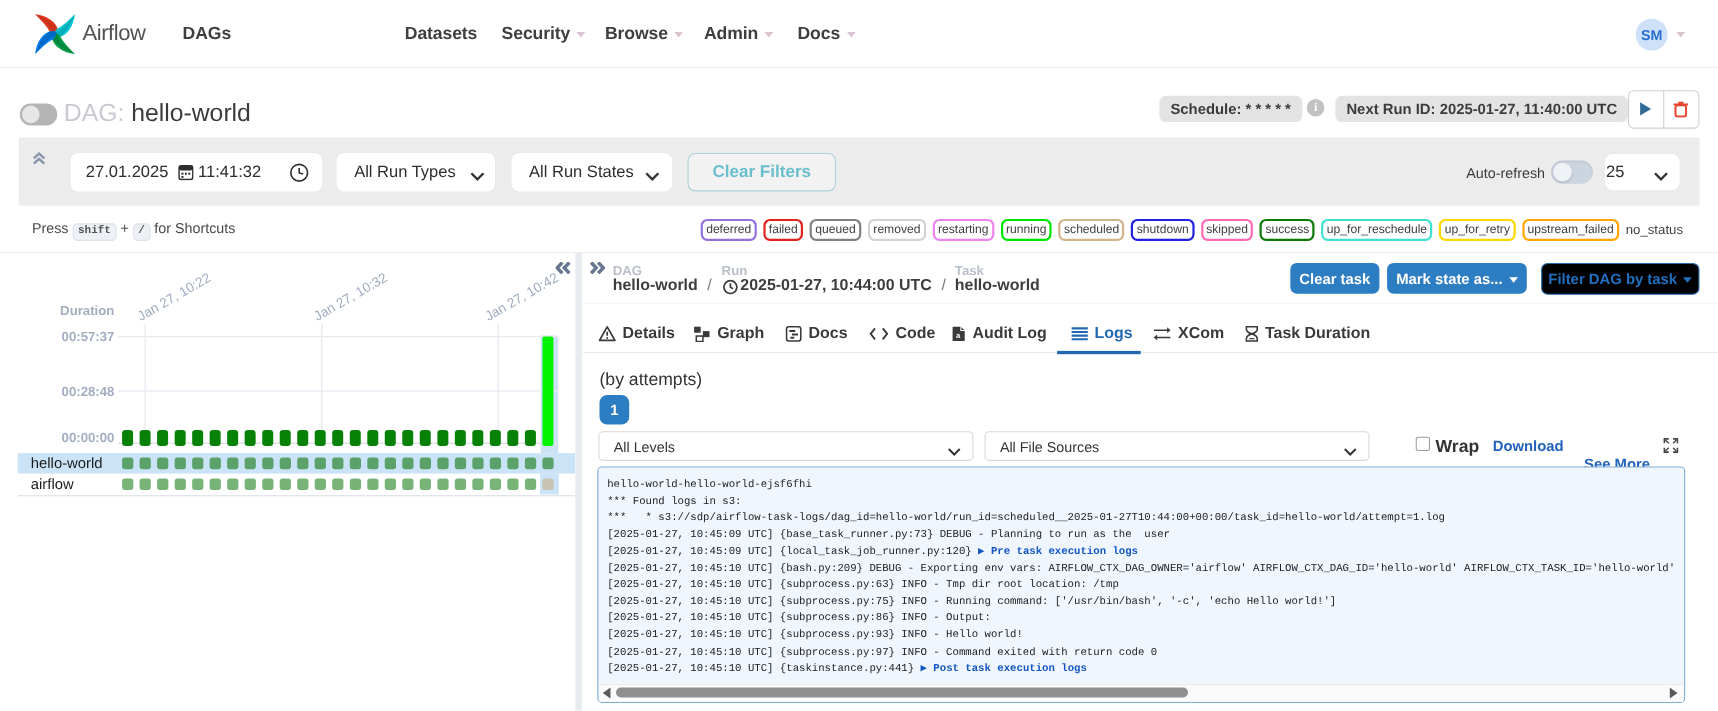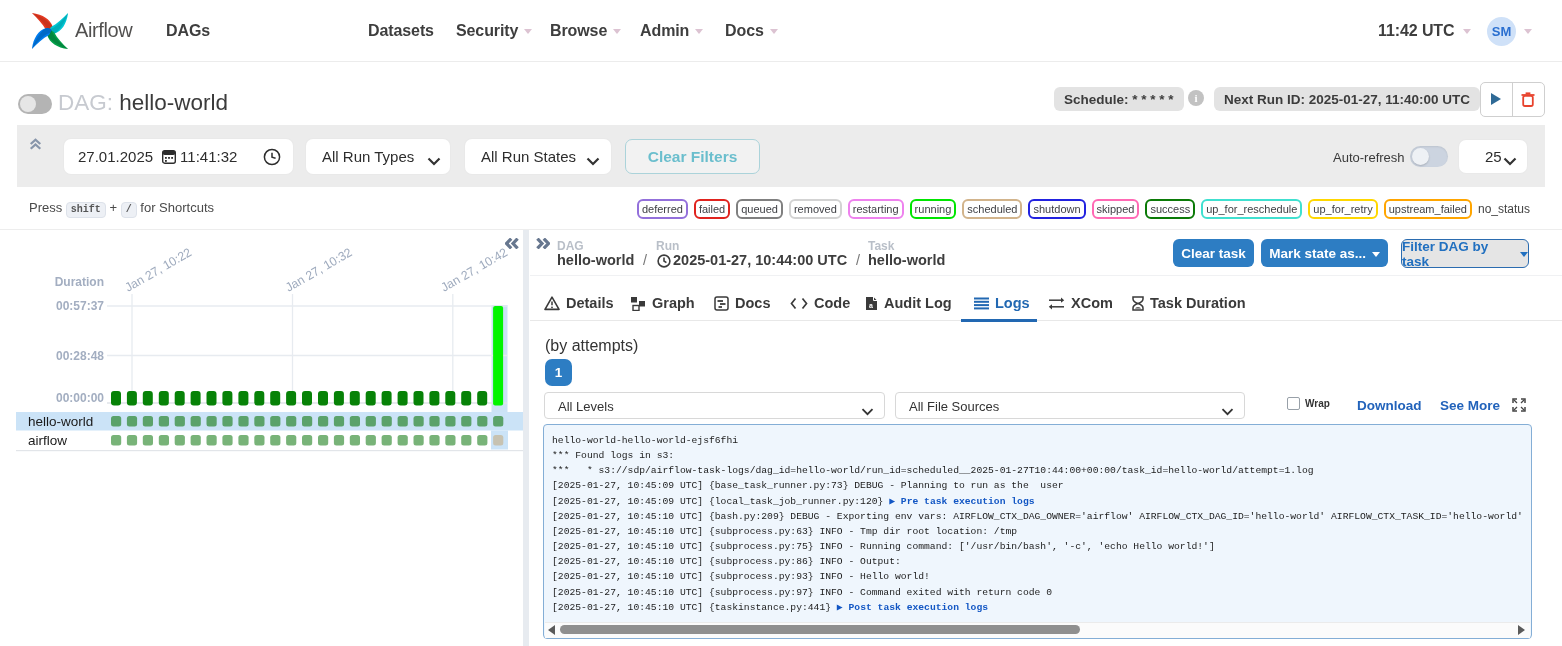--- a/index.html
+++ b/index.html
@@ -36,21 +36,20 @@
 <path d="M9 9 C30 25 42 37 46.5 51.5 L52.5 53.5 C56.5 50 57.5 45 56 40 C48 28 30 16 9 9 Z" fill="#01477f" opacity="0.35"></path>
 </g>
 </svg>
 <div class="abs" style="left:75px;top:0;height:61px;display:flex;align-items:center;font-size:20px;letter-spacing:-0.4px;color:#51504f">Airflow</div>
 <div class="navitem" style="left:166px">DAGs</div>
 <div class="navitem" style="left:368px">Datasets</div>
 <div class="navitem" style="left:456px">Security<span class="caret"></span></div>
 <div class="navitem" style="left:550px">Browse<span class="caret"></span></div>
 <div class="navitem" style="left:640px">Admin<span class="caret"></span></div>
 <div class="navitem" style="left:725px">Docs<span class="caret"></span></div>
-<div class="navitem" style="left:1378px">11:42 UTC<span class="caret" style="margin-left:9px"></span></div>
 <div class="abs" style="left:1487px;top:17px;width:29px;height:29px;border-radius:50%;background:#cfe1f8;display:flex;align-items:center;justify-content:center;font-weight:bold;font-size:13px;color:#2a6fd0">SM</div>
 <div class="navitem" style="left:1524px">
       <span class="caret" style="margin-left:0"></span>
     </div>
 </div>
 <div class="abs" style="left:18px;top:94px;width:34px;height:20px;background:#b4b4b4;border-radius:10px"></div>
 <div class="abs" style="left:20px;top:96px;width:16px;height:16px;background:#e6e6e6;border-radius:50%"></div>
 <div class="abs" style="left:58px;top:90px;font-size:22.5px;font-weight:500"><span style="color:#c7cad0">DAG:</span> <span style="color:#3b3b3b">hello-world</span></div>
 <div class="pill" style="left:1054px">Schedule:&nbsp;* * * * *</div>
 <div class="abs" style="left:1188px;top:90px;width:16px;height:16px;border-radius:50%;background:#c2c2c2;color:#fff;font-size:11px;font-weight:bold;display:flex;align-items:center;justify-content:center;font-family:'Liberation Serif',serif">i</div>
@@ -94,21 +93,21 @@
     <span style="margin-left:16px">All Run States</span>
     <span style="position:absolute;left:121px;top:13px"><svg width="14" height="9" viewBox="0 0 14 9">
         <polyline points="1.5,1.5 7,7 12.5,1.5" fill="none" stroke="#333" stroke-width="2.2"></polyline>
       </svg></span>
   </div>
 <div class="abs" style="left:625px;top:139px;width:135px;height:35px;border:1px solid #abd3da;border-radius:7px;background:rgba(255,255,255,0.35);display:flex;align-items:center;justify-content:center;font-weight:bold;font-size:15.5px;color:#6abecd">Clear Filters</div>
 <div class="abs" style="left:1333px;top:150px;font-size:13px;color:#3a3a3a">Auto-refresh</div>
 <div class="abs" style="left:1410px;top:146px;width:38px;height:21px;background:#ccd4e0;border-radius:11px;box-shadow:inset 0 1px 2px rgba(0,0,0,0.08)"></div>
 <div class="abs" style="left:1412px;top:148px;width:17px;height:17px;background:#eef1f5;border-radius:50%;box-shadow:0 1px 2px rgba(0,0,0,0.18)"></div>
 <div class="fbox" style="left:1459px;top:140px;width:68px;height:33px;font-size:15px">
-    <span style="margin-left:26px">25</span>
+    <span style="margin-left:1px">25</span>
     <span style="position:absolute;left:44px;top:12px"><svg width="14" height="9" viewBox="0 0 14 9">
         <polyline points="1.5,1.5 7,7 12.5,1.5" fill="none" stroke="#333" stroke-width="2.2"></polyline>
       </svg></span>
   </div>
 <div class="abs" style="left:29px;top:200px;font-size:13px;color:#4a4a4a">Press <span class="kbd">shift</span> + <span class="kbd">/</span> for Shortcuts</div>
 <div class="abs" style="right:32px;top:199px;display:flex;gap:6px;align-items:center">
     <span class="chip" style="border-color:#9370DB">deferred</span>
     <span class="chip" style="border-color:#e0231e">failed</span>
     <span class="chip" style="border-color:#808080">queued</span>
     <span class="chip" style="border-color:#d3d3d3">removed</span>
@@ -240,21 +239,21 @@
 <div class="crumbval" style="left:643px;color:#777;font-weight:normal">/</div>
 <svg class="abs" style="left:657px;top:254px" width="14" height="14" viewBox="0 0 14 14">
     <circle cx="7" cy="7" r="5.9" fill="none" stroke="#3d3d3d" stroke-width="1.6"></circle>
     <polyline points="7,3.6 7,7 9.4,8.6" fill="none" stroke="#3d3d3d" stroke-width="1.6"></polyline>
   </svg>
 <div class="crumbval" style="left:673px">2025-01-27, 10:44:00 UTC</div>
 <div class="crumbval" style="left:856px;color:#777;font-weight:normal">/</div>
 <div class="crumbval" style="left:868px">hello-world</div>
 <div class="bluebtn" style="left:1173px;width:81px">Clear task</div>
 <div class="bluebtn" style="left:1261px;width:127px">Mark state as...&nbsp;<span class="caret" style="border-top-color:#fff;margin-left:2px"></span></div>
-<div class="bluebtn" style="left:1401px;width:128px;height:29px;background:#e5e5e5;border:1px solid #2b6cb0;color:#2170c0">Filter DAG by task&nbsp;<span class="caret" style="border-top-color:#2170c0;margin-left:2px"></span></div>
+<div class="bluebtn" style="left:1401px;width:144px;height:29px;background:#000000;border:1px solid #2b6cb0;color:#2170c0">Filter DAG by task&nbsp;<span class="caret" style="border-top-color:#2170c0;margin-left:2px"></span></div>
 <div class="abs" style="left:530px;top:275px;width:1032px;height:1px;background:#f0f1f3"></div>
 <div class="tab" style="left:544px">
     <svg width="16" height="15" viewBox="0 0 16 15">
       <path d="M8 1.2 L15 13.4 L1 13.4 Z" fill="none" stroke="#3a3a3a" stroke-width="1.6" stroke-linejoin="round"></path>
       <line x1="8" y1="5.6" x2="8" y2="9.2" stroke="#3a3a3a" stroke-width="1.5"></line>
       <circle cx="8" cy="11.3" r="0.9" fill="#3a3a3a"></circle>
     </svg>
     <span>Details</span>
   </div>
 <div class="tab" style="left:630px">
@@ -326,23 +325,23 @@
         <polyline points="1.5,1.2 6.5,6.2 11.5,1.2" fill="none" stroke="#333" stroke-width="1.8"></polyline>
       </svg></span>
   </div>
 <div class="abs" style="left:895px;top:392px;width:350px;height:27px;background:#fff;border:1px solid #d8d8d8;border-radius:4px">
     <span style="position:absolute;left:13px;top:6px;font-size:13px;color:#333">All File Sources</span>
     <span style="position:absolute;left:325px;top:9px"><svg width="13" height="8" viewBox="0 0 13 8">
         <polyline points="1.5,1.2 6.5,6.2 11.5,1.2" fill="none" stroke="#333" stroke-width="1.8"></polyline>
       </svg></span>
   </div>
 <div class="abs" style="left:1287px;top:397px;width:13px;height:13px;border:1.5px solid #98a0a8;border-radius:2px;background:#fff"></div>
-<div class="abs" style="left:1305px;top:398px;font-size:10px;font-weight:bold;color:#333">Wrap</div>
+<div class="abs" style="left:1305px;top:398px;font-size:16px;font-weight:bold;color:#333">Wrap</div>
 <div class="abs" style="left:1357px;top:398px;font-size:13.5px;font-weight:bold;color:#2263bb">Download</div>
-<div class="abs" style="left:1440px;top:398px;font-size:13.5px;font-weight:bold;color:#2263bb">See More</div>
+<div class="abs" style="left:1440px;top:414px;font-size:13.5px;font-weight:bold;color:#2263bb">See More</div>
 <svg class="abs" style="left:1512px;top:398px" width="14" height="14" viewBox="0 0 14 14">
     <g stroke="#444" stroke-width="1.5" fill="none">
       <path d="M1 5 L1 1 L5 1"></path>
       <path d="M9 1 L13 1 L13 5"></path>
       <path d="M13 9 L13 13 L9 13"></path>
       <path d="M5 13 L1 13 L1 9"></path>
     </g>
     <g stroke="#444" stroke-width="1.3">
       <line x1="2" y1="2" x2="5" y2="5"></line>
       <line x1="12" y1="2" x2="9" y2="5"></line>

